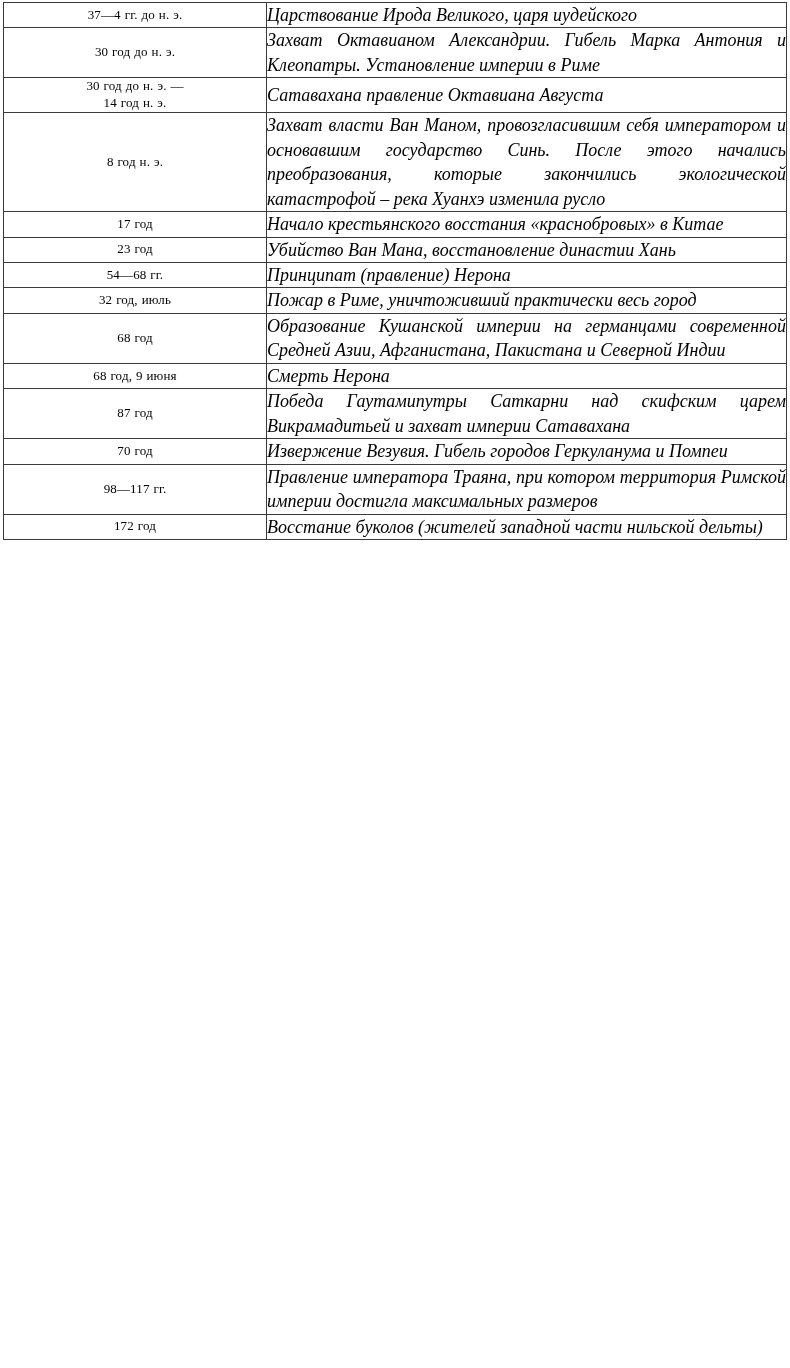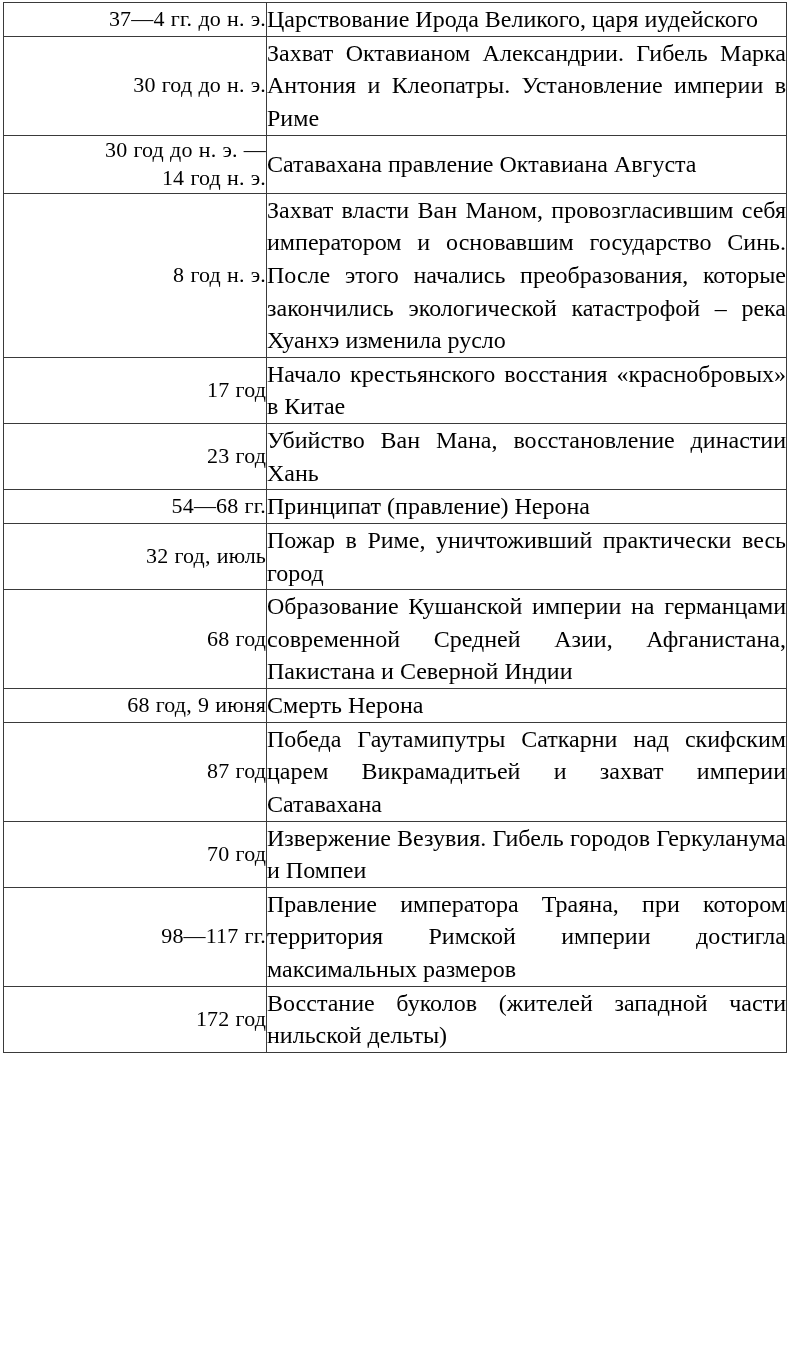--- a/index.html
+++ b/index.html
@@ -36,36 +36,37 @@
   table.chrono td {
     border: 1.6px solid #3a3a3a;
     vertical-align: middle;
     padding: 0;
     background: #ffffff;
   }
 
   td.date-cell {
     width: 262px;
     padding: 6px 9px 6px 10px;
-    font-size: 22px;
+    font-size: 13px;
     line-height: 1.30;
     letter-spacing: 0.15px;
-    text-align: right;
+    text-align: center;
     vertical-align: middle;
     word-spacing: 0.5px;
   }
 
   td.event-cell {
     padding: 9px 12px 10px 13px;
-    font-size: 24px;
+    font-size: 18px;
     line-height: 1.36;
     text-align: justify;
     text-justify: inter-word;
     vertical-align: middle;
     hyphens: manual;
+    font-style: italic;
   }
 
   td.event-cell .evt {
     display: block;
   }
 
   
   td.event-cell.single .evt {
     text-align: left;
   }

